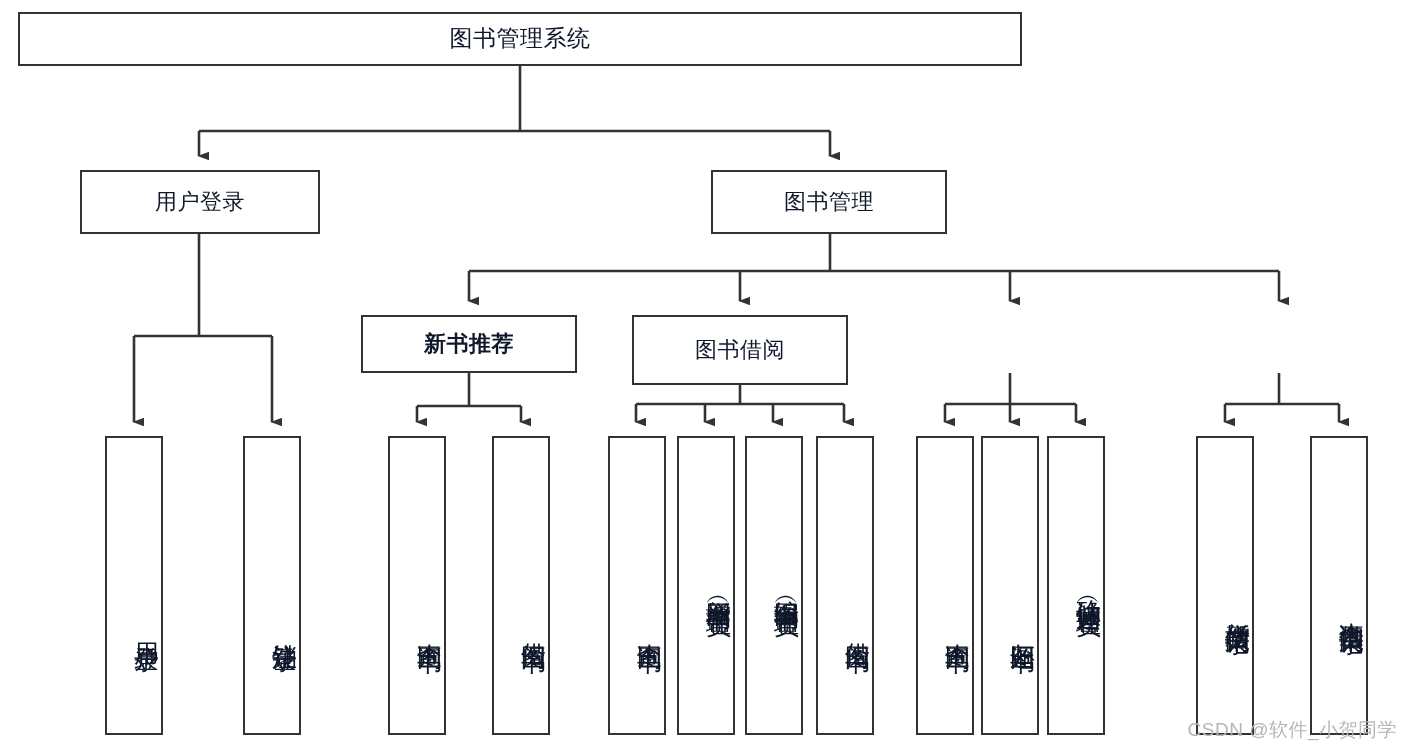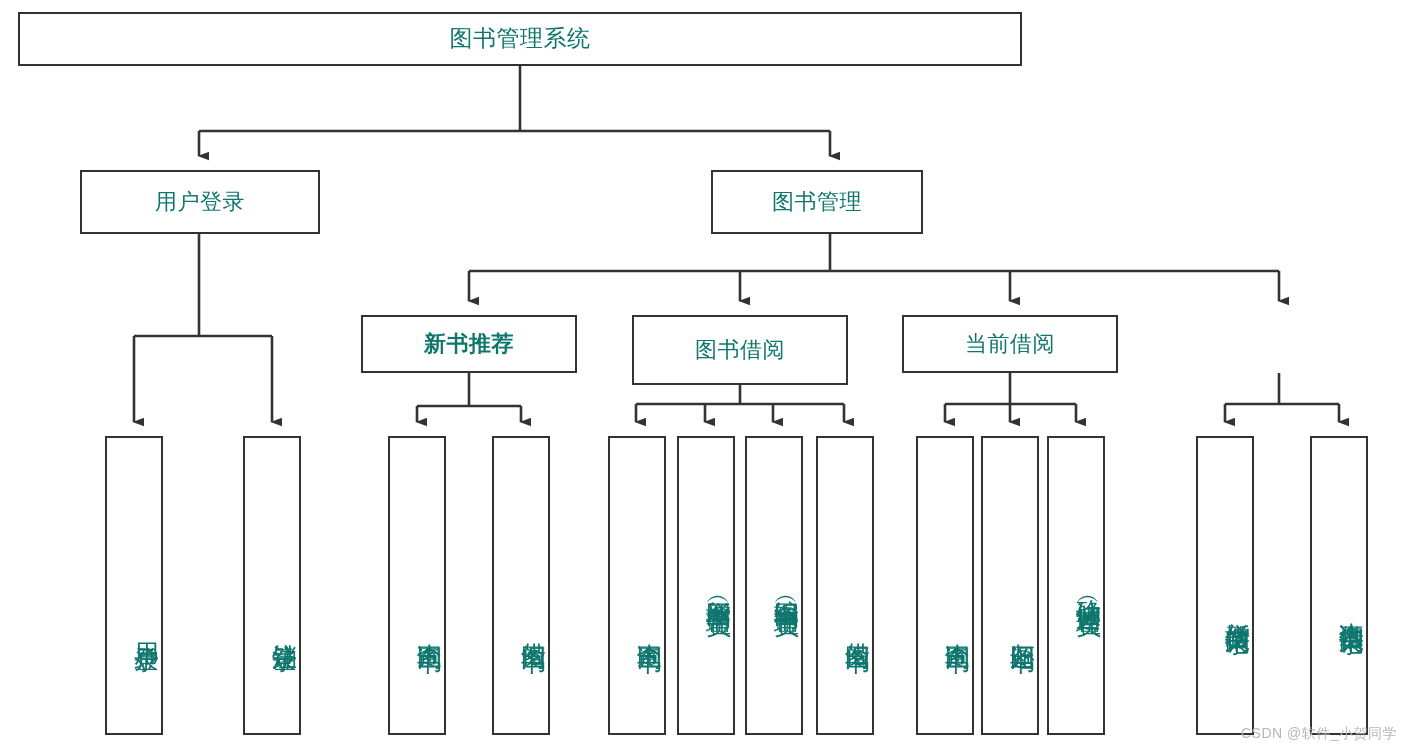--- a/index.html
+++ b/index.html
@@ -26,21 +26,21 @@
     pointer-events: none;
   }
   .node {
     position: absolute;
     box-sizing: border-box;
     border: 2.5px solid #333333;
     background: #ffffff;
     display: flex;
     align-items: center;
     justify-content: center;
-    color: #0f766e;
+    color: #0f172a;
     line-height: 1.18;
     text-align: right;
   }
   .node.horiz {
     font-size: 22px;
     letter-spacing: 0.5px;
   }
   .node.vert {
     writing-mode: vertical-rl;
     text-orientation: upright;
@@ -55,21 +55,21 @@
     text-orientation: upright;
     display: block;
   }
   #root-node {
     font-size: 23px;
   }
   #watermark {
     position: absolute;
     right: 8px;
     bottom: 4px;
-    font-size: 14px;
+    font-size: 19px;
     color: #b6b6b6;
     letter-spacing: 0.5px;
     white-space: nowrap;
     user-select: none;
   }
 </style>
 </head>
 <body>
 
 <div id="diagram-root">
@@ -125,35 +125,32 @@
   </svg>
 
   <div class="node horiz" id="root-node" style="left:18px; top:12px; width:1004px; height:54px;">
     <span>图书管理系统</span>
   </div>
 
   <div class="node horiz" style="left:80px; top:170px; width:240px; height:64px;">
     <span>用户登录</span>
   </div>
 
-  <div class="node horiz" style="left:711px; top:170px; width:212px; height:64px;">
+  <div class="node horiz" style="left:711px; top:170px; width:236px; height:64px;">
     <span>图书管理</span>
   </div>
 
   <div class="node horiz" style="left:361px; top:315px; width:216px; height:58px;font-weight:bold;">
     <span>新书推荐</span>
   </div>
 
   <div class="node horiz" style="left:632px; top:315px; width:216px; height:70px;">
     <span>图书借阅</span>
   </div>
 
-  <div class="node horiz" style="left:902px; top:315px; width:216px; height:58px;">
-    <span>当前借阅</span>
-  </div>
 
 
   <div class="node vert" style="left:105px; top:436px; width:58px; height:299px; padding-top:83px;">
     <span class="vtext">用户登录</span>
   </div>
 
   <div class="node vert" style="left:243px; top:436px; width:58px; height:299px; padding-top:83px;">
     <span class="vtext">注销登录</span>
   </div>
 

